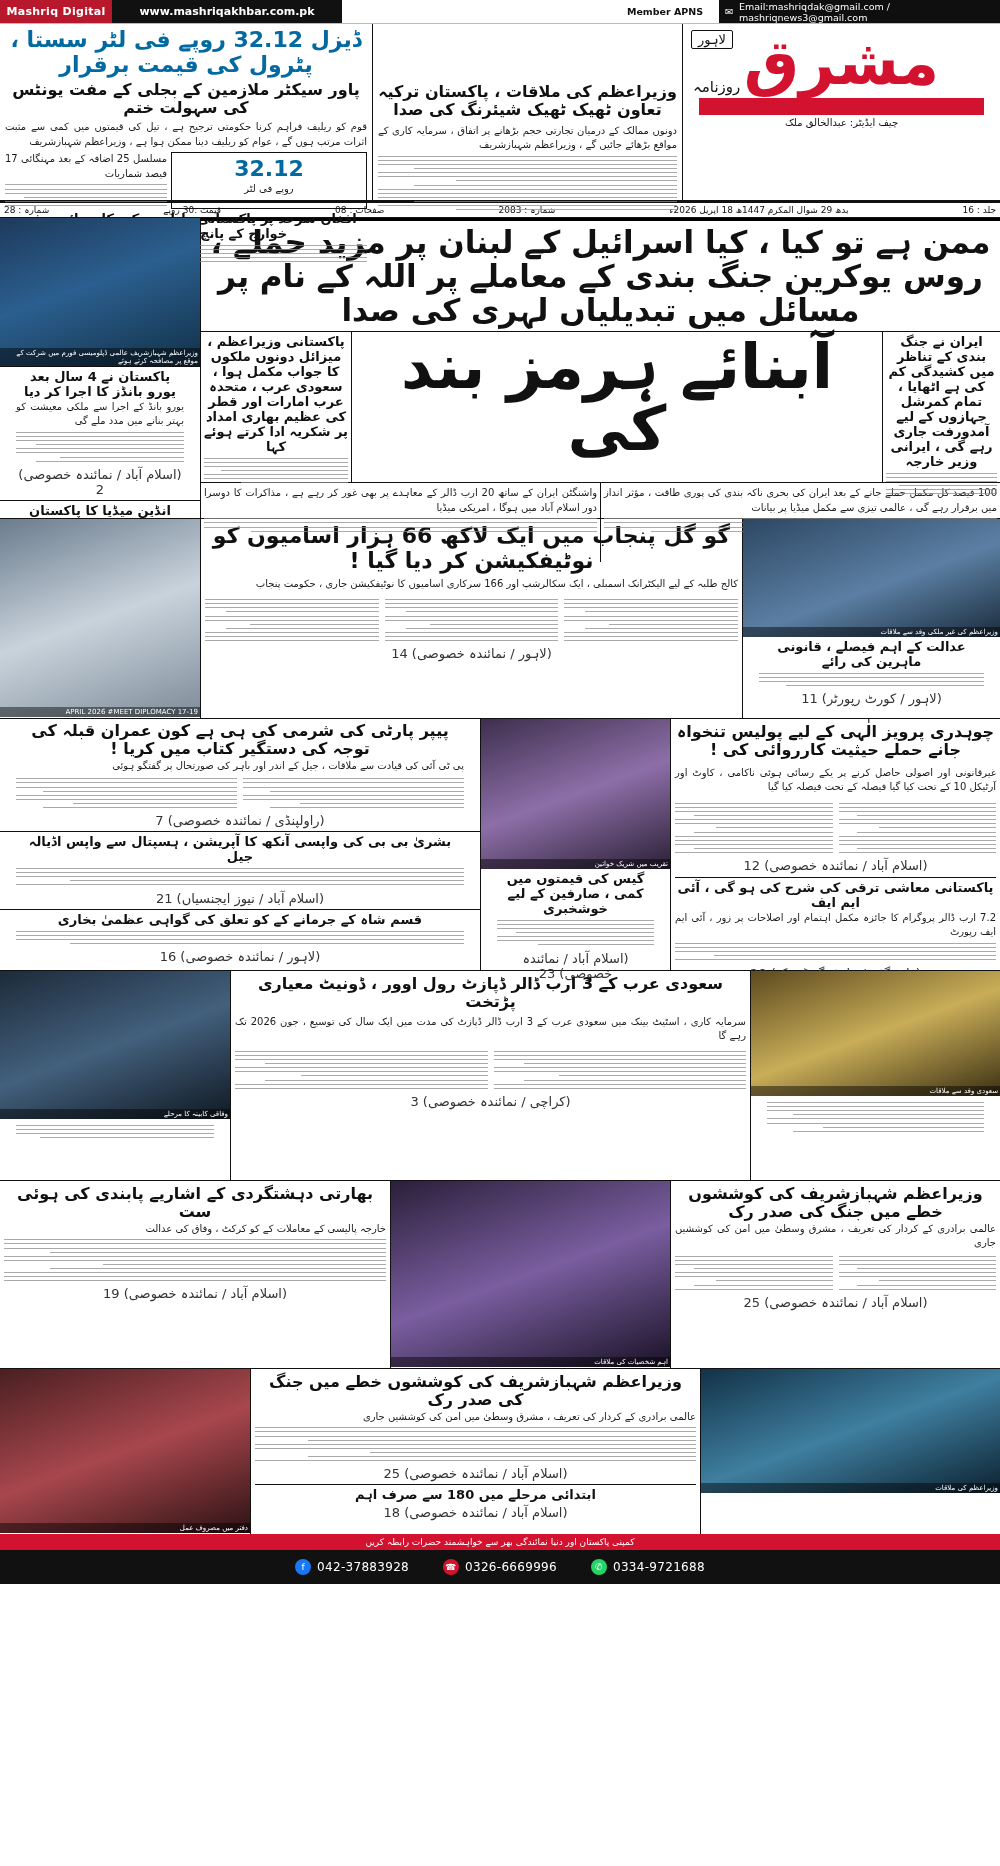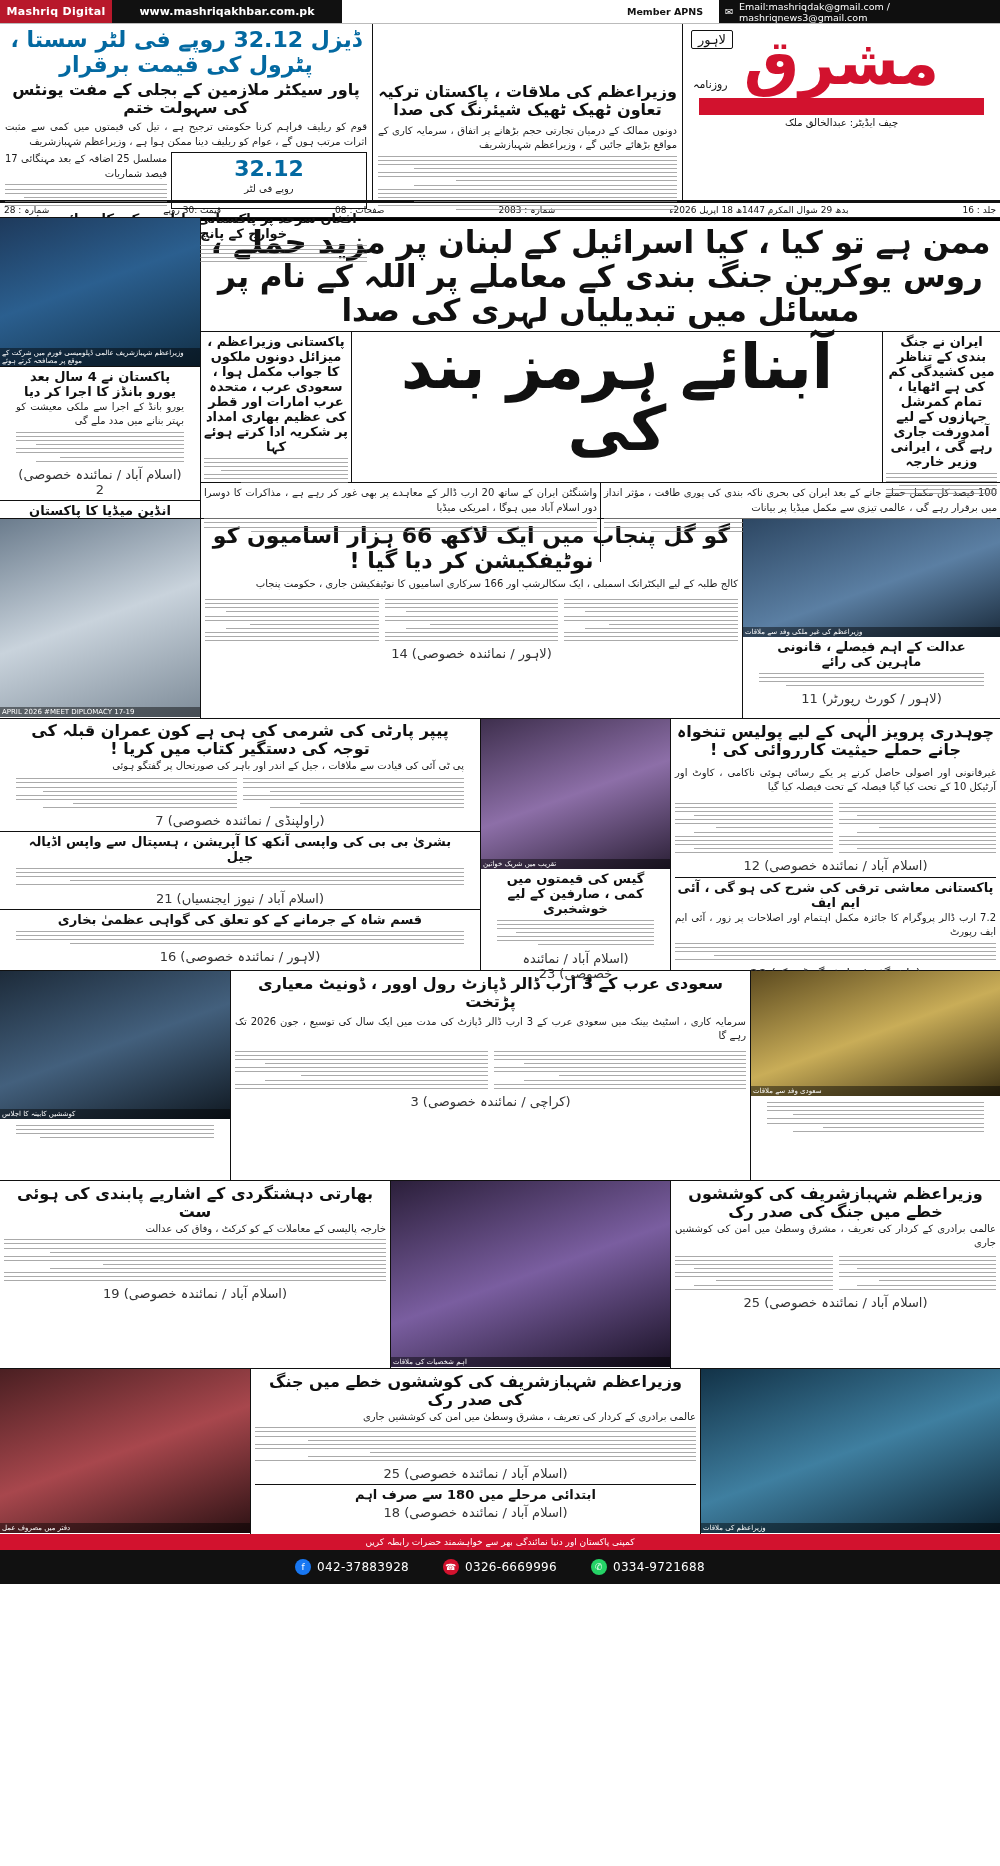--- a/index.html
+++ b/index.html
@@ -52,21 +52,21 @@
   }
   .logo-bar{
     margin:4px auto 2px; width:92%; height:17px; background:#d2122e;
   }
   .logo-sub{ font-size:10px; color:#111; }
   .lahore-badge{
     position:absolute; top:6px; left:8px; font-size:13px; color:#111;
     border:1px solid #111; padding:1px 6px; border-radius:2px;
   }
   .roznama{
-    position:absolute; top:54px; left:10px; font-size:11px; color:#111;
+    position:absolute; top:54px; left:10px; font-size:15px; color:#111;
   }
   .mh-mid{
     flex:1; padding:3px 5px; border-left:1px solid #111;
   }
   .mh-right{ width:372px; padding:3px 5px; }
 
   .infoline{
     display:flex; direction:rtl; font-size:9px; border-top:1px solid #111;
     border-bottom:1px solid #111; padding:2px 4px; gap:6px; justify-content:space-between;
   }
@@ -92,21 +92,21 @@
   .lines i{
     display:block; height:1px; background:#8e8e8e; margin:3.1px 0; opacity:.75;
   }
   .lines i:nth-child(4n){ width:88%; }
   .lines i:nth-child(7n){ width:74%; }
 
   
   .photo{ position:relative; overflow:hidden; background:#8a8f96; }
   .photo .cap{
     position:absolute; bottom:0; right:0; left:0; font-size:7px; color:#fff;
-    background:rgba(0,0,0,.45); padding:1px 2px; text-align:left;
+    background:rgba(0,0,0,.45); padding:1px 2px; text-align:right;
   }
   .p1{background:linear-gradient(160deg,#1e3a5c 0%,#2b5f8f 45%,#123047 100%);}
   .p2{background:linear-gradient(160deg,#6b7c8d 0%,#c9d3dc 50%,#7e8c99 100%);}
   .p3{background:linear-gradient(160deg,#2d4763 0%,#5b7fa3 55%,#1b2c3d 100%);}
   .p5{background:linear-gradient(160deg,#3e2f4d 0%,#8d6fa8 50%,#2b2036 100%);}
   .p7{background:linear-gradient(160deg,#4a1f22 0%,#a8474d 50%,#2d1214 100%);}
   .p8{background:linear-gradient(160deg,#1d2b3a 0%,#43607d 50%,#101922 100%);}
   .p10{background:linear-gradient(160deg,#123247 0%,#3f7fa0 50%,#0c2231 100%);}
   .p11{background:linear-gradient(160deg,#5c4a1f 0%,#c9ad58 50%,#3a2f12 100%);}
   .p12{background:linear-gradient(160deg,#2b1f3a 0%,#7a5ea0 50%,#1a1226 100%);}
@@ -566,21 +566,21 @@
             <i></i>
             <i></i>
             <i></i>
           </div>
       </div>
       <div class="credit">(کراچی / نمائندہ خصوصی) 3</div>
     </div>
 
     <div style="width:230px">
       <div class="photo p8" style="height:148px">
-        <div class="cap">کوششیں کابینہ کا اجلاس</div>
+        <div class="cap">وفاقی کابینہ کا مرحلے</div>
       </div>
       <div class="pad">
         <div class="lines">
             <i></i>
             <i></i>
             <i></i>
             <i></i>
           </div>
       </div>
     </div>
@@ -638,21 +638,21 @@
           <i></i>
           <i></i>
           <i></i>
         </div>
       <div class="credit">(اسلام آباد / نمائندہ خصوصی) 19</div>
     </div>
   </div>
 
   <div class="row rule-h" style="height:166px">
     <div style="width:300px" class="cellsep">
-      <div class="photo p10" style="height:164px">
+      <div class="photo p10" style="height:124px">
         <div class="cap">وزیراعظم کی ملاقات</div>
       </div>
     </div>
 
     <div style="flex:1; padding:4px" class="cellsep">
       <div class="hl hl-md">وزیراعظم شہبازشریف کی کوششوں خطے میں جنگ کی صدر رک</div>
       <div class="body-ur">عالمی برادری کے کردار کی تعریف ، مشرق وسطیٰ میں امن کی کوششیں جاری</div>
       <div class="lines">
           <i></i>
           <i></i>

